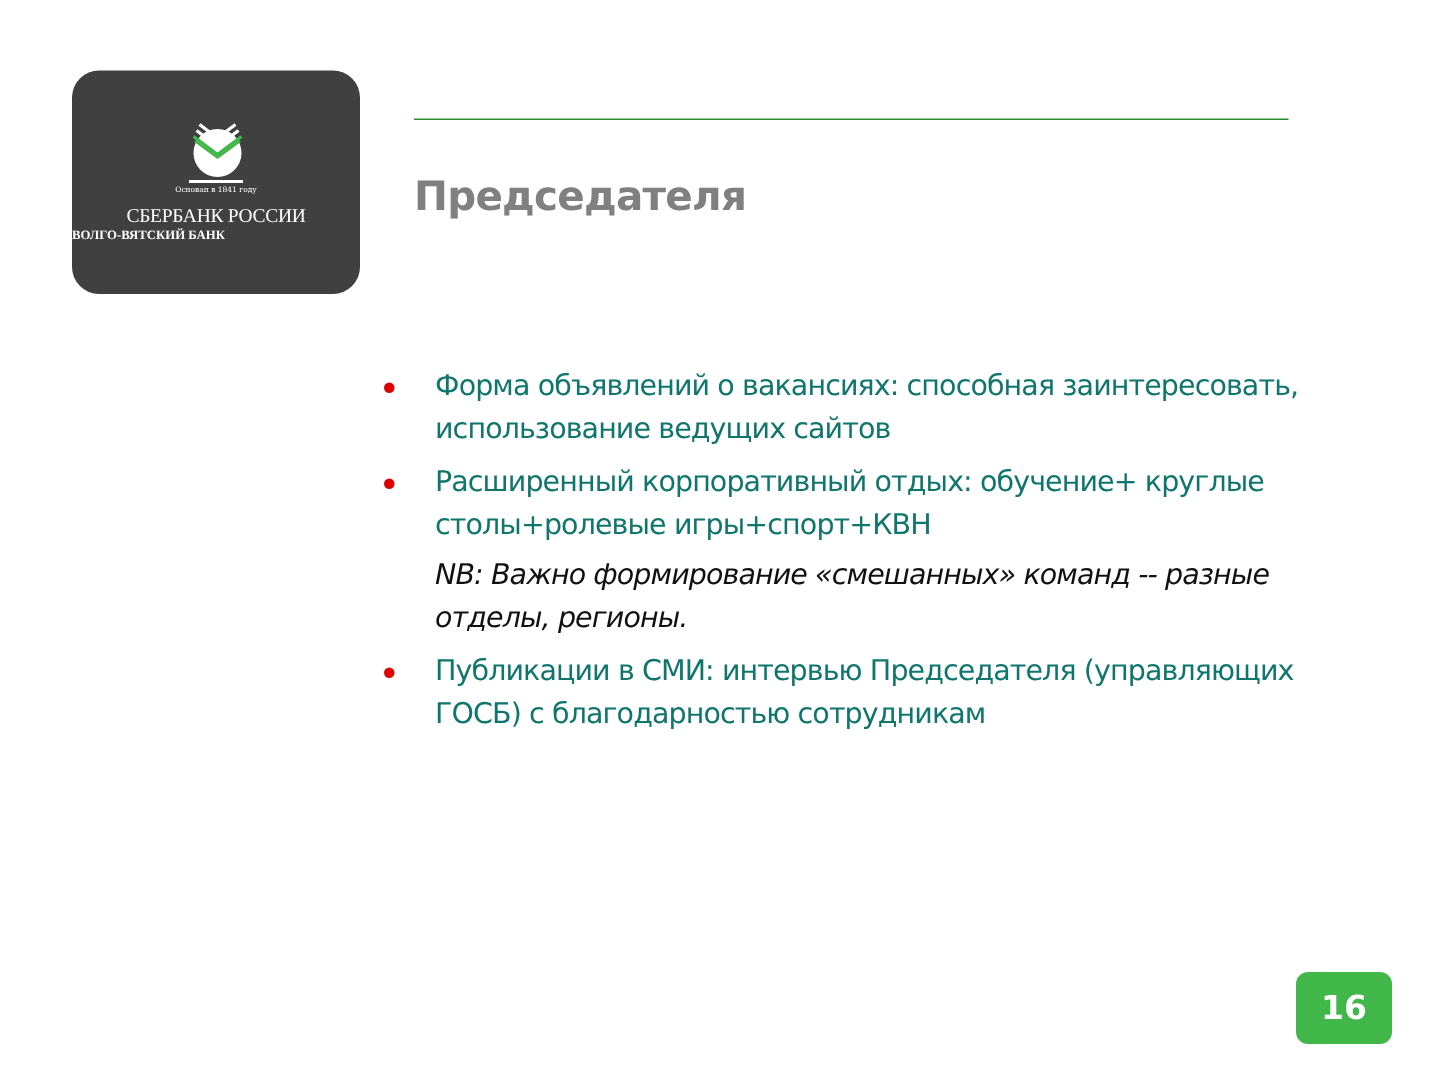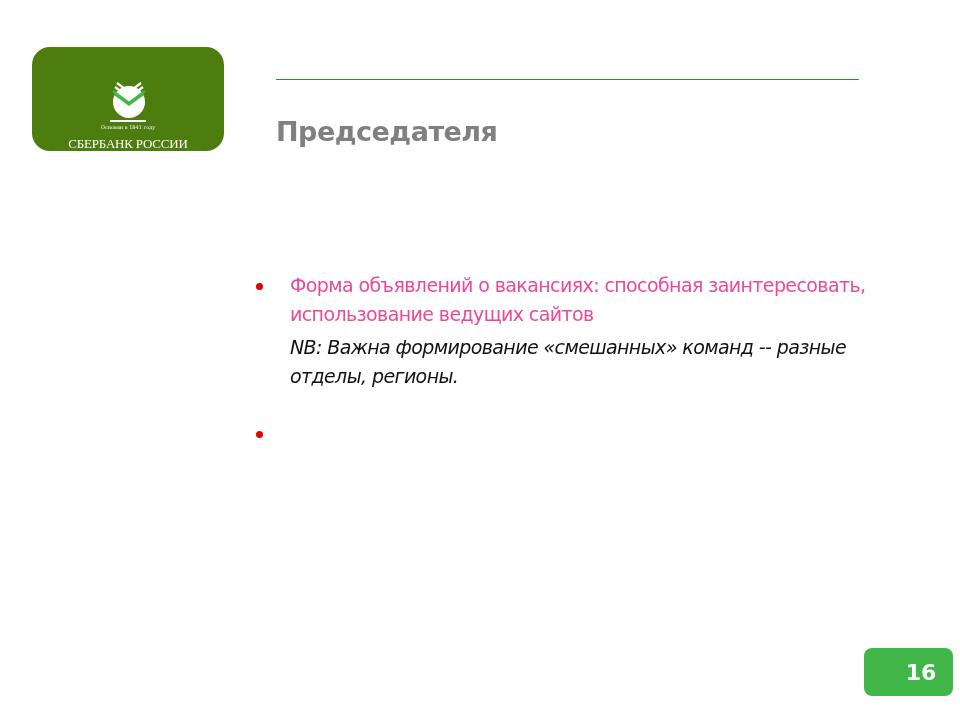--- a/index.html
+++ b/index.html
@@ -2,70 +2,70 @@
 <html><head>
   <meta charset="utf-8">
   <style>
     html, body { margin: 0; padding: 0; }
     body {
       width: 960px; height: 720px; background: #ffffff;
       position: relative; overflow: hidden;
       font-family: "DejaVu Sans", sans-serif;
     }
     .logo-box {
-      position: absolute; left: 32px; top: 47px; width: 192px; height: 104px;
-      background: #4d7c0f; border-radius: 18px;
+      position: absolute; left: 48px; top: 47px; width: 192px; height: 149px;
+      background: #404040; border-radius: 18px;
     }
     .logo-emblem {
       position: absolute; left: 78px; top: 34px; width: 38px; height: 38px;
     }
     .logo-underline {
       position: absolute; left: 78px; top: 73px; width: 36px; height: 2px; background: #fff;
     }
     .logo-founded {
       position: absolute; left: 0; right: 0; top: 77px; text-align: center;
       color: #fff; font-family: "DejaVu Serif", serif; font-size: 5px;
     }
     .logo-name {
       position: absolute; left: 0; right: 0; top: 89px; text-align: center;
       color: #fff; font-family: "Liberation Serif", serif; font-size: 13px; letter-spacing: -0.2px;
     }
     .logo-sub {
-      position: absolute; left: 0; right: 0; top: 104px; text-align: center;
+      position: absolute; left: 0; right: 0; top: 104px; 
       color: #fff; font-family: "Liberation Serif", serif; font-size: 8.5px; font-weight: bold;
     }
     .title-rule {
       position: absolute; left: 276px; top: 79px; width: 583px; height: 1px; background: #2e8b2e;
     }
     .page-title {
       position: absolute; left: 276px; top: 116px; margin: 0;
       font-family: "DejaVu Sans", sans-serif; font-weight: bold; font-size: 27px;
       color: #808080; letter-spacing: -0.5px;
     }
     .content {
       position: absolute; left: 254px; top: 243px; width: 640px;
     }
     .item {
       position: relative; padding-left: 36px;
-      font-family: "DejaVu Sans", sans-serif; font-size: 19px; line-height: 29px; color: #ec4899;
-      letter-spacing: -0.6px; margin-bottom: 6px; margin-top: 28px;
+      font-family: "DejaVu Sans", sans-serif; font-size: 19px; line-height: 29px; color: #0f766e;
+      letter-spacing: -0.6px; margin-bottom: 6px;
     }
     .bullet {
       position: absolute; left: 2px; top: 12px; width: 7px; height: 7px; border-radius: 50%; background: #e00000;
     }
     .note {
       padding-left: 36px; font-style: italic;
       font-family: "DejaVu Sans", sans-serif; font-size: 19px; line-height: 29px; color: #111;
       letter-spacing: -0.6px; margin-top: -2px; margin-bottom: 6px;
     }
     .page-num {
       position: absolute; left: 864px; top: 648px; width: 64px; height: 48px;
       background: #41b649; border-radius: 8px; color: #fff;
       font-family: "DejaVu Sans", sans-serif; font-weight: bold; font-size: 22px;
-      display: flex; align-items: center; justify-content: center; padding-left: 25px;
+      display: flex; align-items: center; justify-content: center;
     }
   </style>
 </head>
 <body>
 
 <div class="logo-box">
   <svg class="logo-emblem" viewBox="0 0 38 38">
     <circle cx="19" cy="21" r="16" fill="#fff"></circle>
     <path d="M6 4 L19 13 L32 4" stroke="#41b649" stroke-width="0" fill="none"></path>
     <path d="M3 10 L19 22 L35 10" stroke="#41b649" stroke-width="2.2" fill="none"></path>
@@ -80,19 +80,24 @@
 </div>
 
 <div class="title-rule"></div>
 <h1 class="page-title">Председателя</h1>
 
 <div class="content">
   <div class="item">
     <span class="bullet"></span>
     <span>Форма объявлений о вакансиях: способная заинтересовать, использование ведущих сайтов</span>
   </div>
-  <div class="note">NB: Важна формирование «смешанных» команд  -- разные отделы, регионы.</div>
   <div class="item">
     <span class="bullet"></span>
+    <span>Расширенный корпоративный отдых: обучение+ круглые столы+ролевые игры+спорт+КВН</span>
+  </div>
+  <div class="note">NB: Важно формирование «смешанных» команд  -- разные отделы, регионы.</div>
+  <div class="item">
+    <span class="bullet"></span>
+    <span>Публикации в СМИ: интервью Председателя (управляющих ГОСБ) с благодарностью сотрудникам</span>
   </div>
 </div>
 
 <div class="page-num">16</div>
 
 </body></html>

